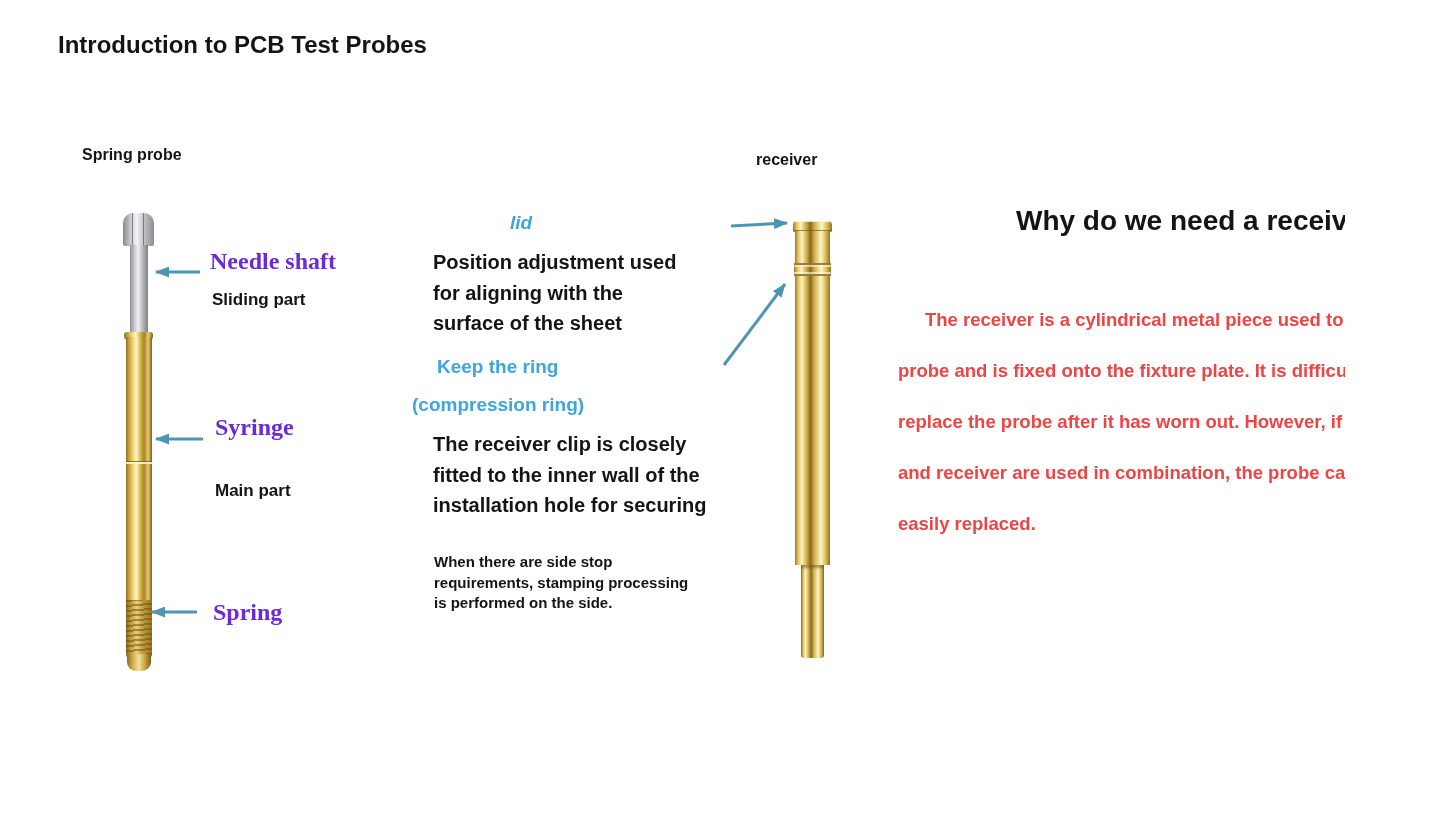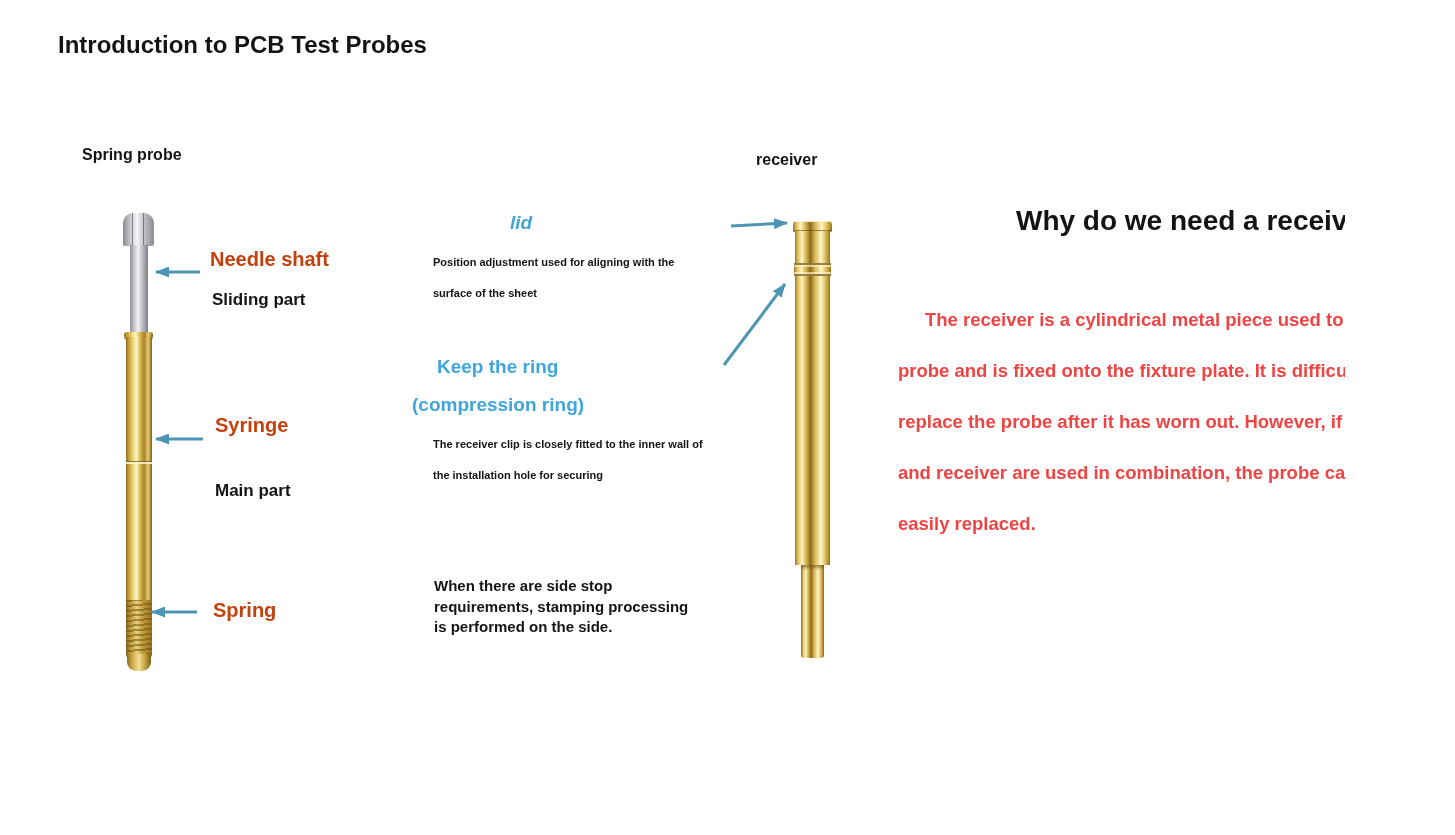--- a/index.html
+++ b/index.html
@@ -3,24 +3,24 @@
 <meta charset="utf-8">
 <style>
   html,body{margin:0;padding:0;background:#ffffff;}
   .page{
     position:relative;width:1345px;height:835px;background:#ffffff;
     font-family:"Liberation Sans", sans-serif;overflow:hidden;
   }
   .abs{position:absolute;}
   .h1{font-size:24px;font-weight:bold;color:#141414;white-space:nowrap;}
   .h2{font-size:16px;font-weight:bold;color:#141414;white-space:nowrap;}
-  .blue-label{font-size:20px;font-weight:bold;color:#c2410c;white-space:nowrap;}
+  .blue-label{font-size:24px;font-weight:bold;color:#6d28d9;white-space:nowrap;font-family:Liberation Serif, serif;}
   .sub-label{font-size:17px;font-weight:bold;color:#141414;white-space:nowrap;}
   .mid-blue{font-size:19px;font-weight:bold;color:#3FA6DB;white-space:nowrap;}
-  .mid-text{font-size:11px;font-weight:bold;color:#141414;line-height:30.5px;}
+  .mid-text{font-size:20px;font-weight:bold;color:#141414;line-height:30.5px;}
   .side-note{font-size:15px;font-weight:bold;color:#141414;line-height:20.5px;}
   .why-heading{font-size:28px;font-weight:bold;color:#141414;text-align:right;text-underline-offset:4px;}
   .why-paragraph{font-size:18.5px;font-weight:bold;color:#ef4444;line-height:51px;text-indent:27px;}
 
   
   .silver{
     background:linear-gradient(90deg,#8f8f95 0%,#c9c9ce 25%,#f2f2f4 45%,#cfcfd4 60%,#9b9ba1 85%,#7f7f85 100%);
   }
   .tip-crown{
     border-radius:10px 10px 2px 2px;
@@ -84,21 +84,21 @@
   <div class="abs sub-label" style="left:215px;top:461px;margin-top:20px;">Main part</div>
   <div class="abs blue-label" style="left:213px;top:599px;">Spring</div>
 
   <div class="abs mid-blue" style="left:396px;top:212px;width:250px;text-align:center;font-style:italic;">lid</div>
   <div class="abs mid-text" style="left:433px;top:247px;width:258px;">Position adjustment used for aligning with the surface of the sheet</div>
 
   <div class="abs mid-blue" style="left:437px;top:356px;">Keep the ring</div>
   <div class="abs mid-blue" style="left:412px;top:394px;">(compression ring)</div>
   <div class="abs mid-text" style="left:433px;top:429px;width:280px;">The receiver clip is closely fitted to the inner wall of the installation hole for securing</div>
 
-  <div class="abs side-note" style="left:434px;top:576px;width:262px;">When there are side stop requirements, stamping processing is performed on the side.</div>
+  <div class="abs side-note" style="left:434px;top:552px;width:262px;">When there are side stop requirements, stamping processing is performed on the side.</div>
 
   <div class="abs gold-receiver receiver-lip" style="left:793px;top:221px;width:39px;height:11px;"></div>
   <div class="abs gold-receiver" style="left:795px;top:231px;width:35px;height:334px;"></div>
   <div class="abs gold-receiver receiver-band" style="left:794px;top:263px;width:37px;height:13px;"></div>
   <div class="abs gold-receiver receiver-lower" style="left:801px;top:565px;width:23px;height:93px;"></div>
 
   <div class="abs why-heading" style="left:941px;top:205px;width:450px;">Why do we need a receiver?</div>
   <div class="abs why-paragraph" style="left:898px;top:294px;width:540px;">The receiver is a cylindrical metal piece used to insert the probe and is fixed onto the fixture plate. It is difficult to replace the probe after it has worn out. However, if the probe and receiver are used in combination, the probe can be easily replaced.</div>
 
   <svg class="overlay" width="1455" height="835" viewBox="0 0 1455 835">

